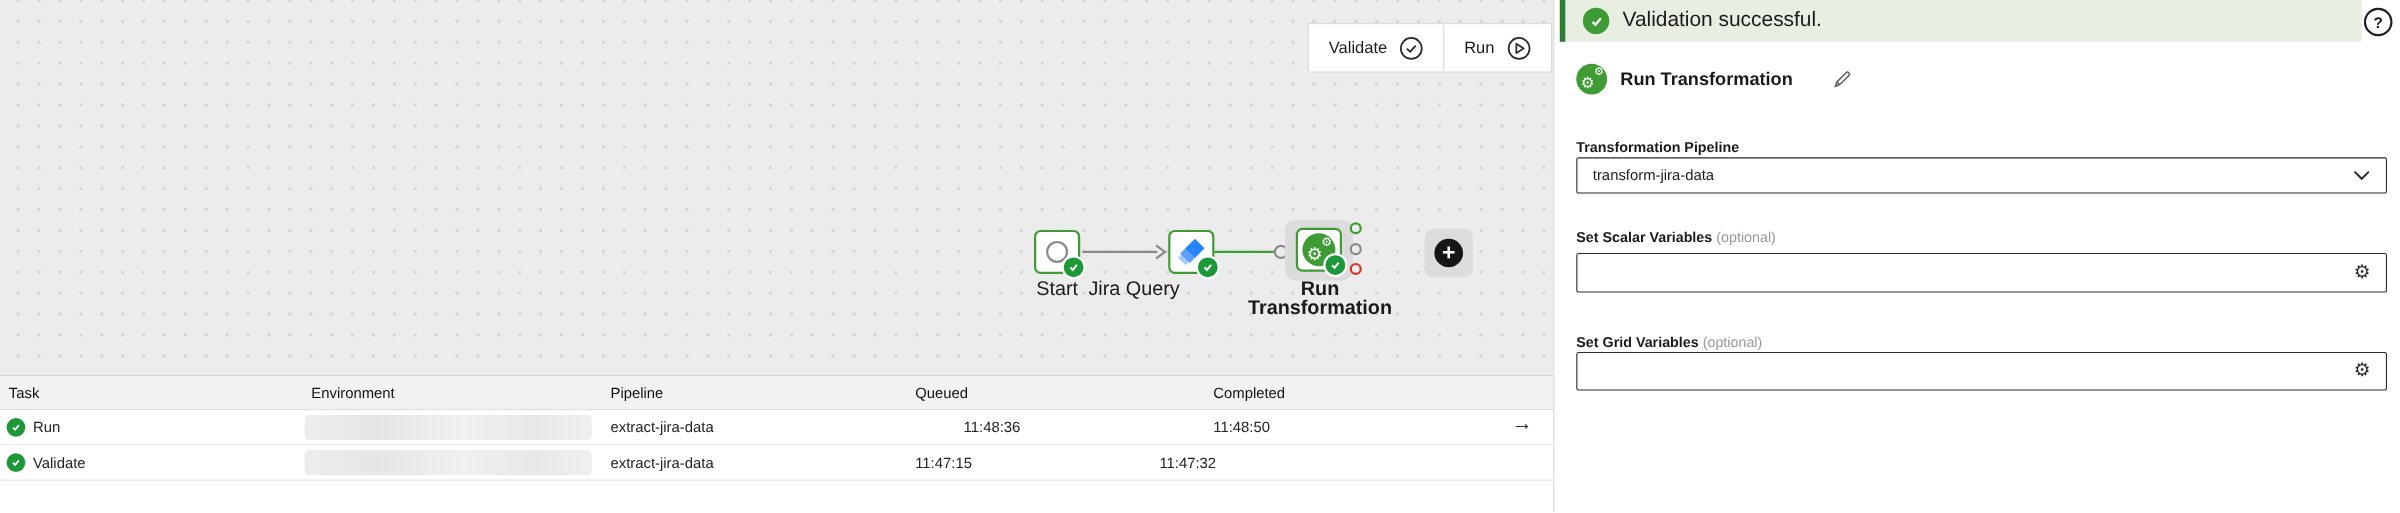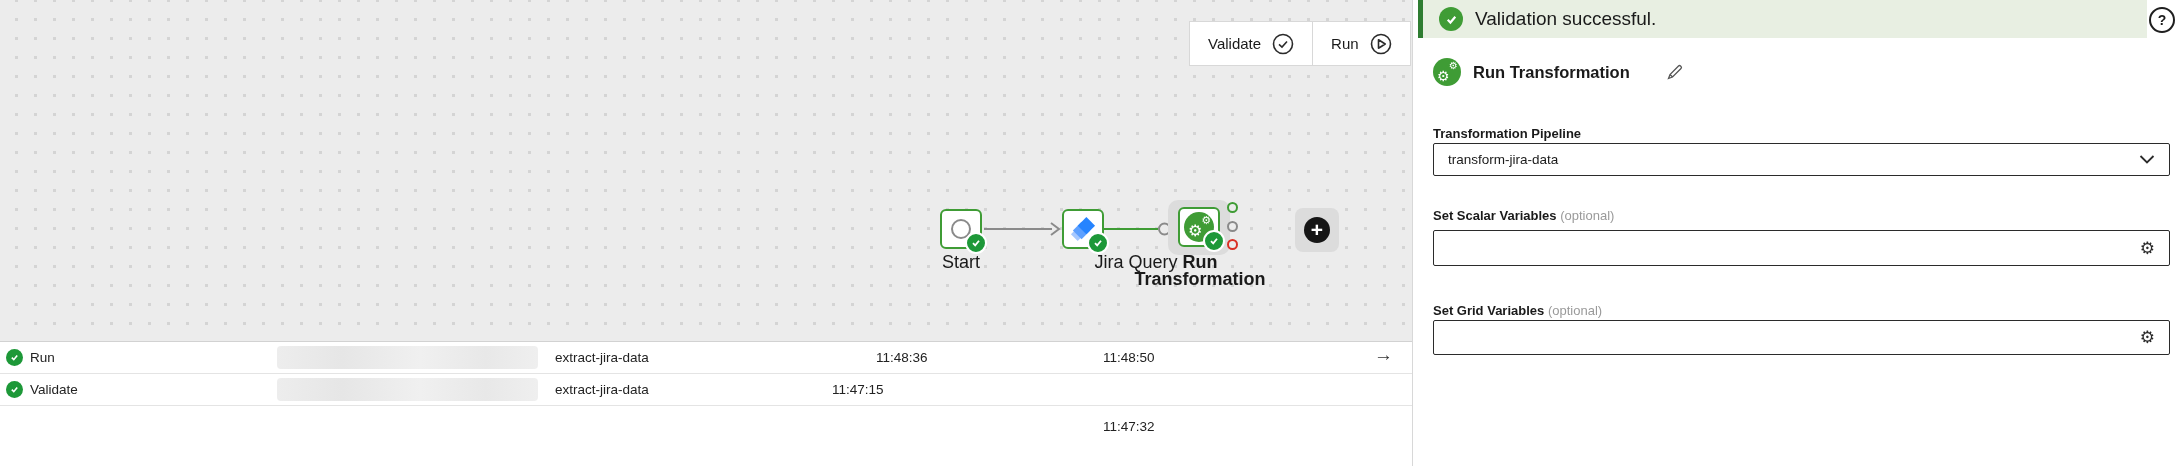--- a/index.html
+++ b/index.html
@@ -115,21 +115,21 @@
           <polygon points="12,6 21,15 12,24 3,15" fill="#5da0ff"></polygon>
           <polygon points="17,1 26,10 17,19 8,10" fill="#2684FF"></polygon>
         </svg>
       </span>
       <div class="badge">
         <svg width="10" height="10" viewBox="0 0 10 10">
             <polyline points="2,5.2 4.2,7.4 8,2.8" fill="none" stroke="#fff" stroke-width="1.8"></polyline>
           </svg>
       </div>
     </div>
-    <div class="node-label" style="left:1073px;top:254px;width:126px;">Jira Query</div>
+    <div class="node-label" style="left:968px;top:254px;width:126px;">Jira Query</div>
 
     <div class="halo"></div>
     <div class="node" style="left:1178px;top:207px;">
       <div class="green-circle">
         <span class="gear-glyph" style="font-size:11px;right:3px;top:3px;">⚙</span>
         <span class="gear-glyph" style="font-size:16px;left:4px;bottom:3px;">⚙</span>
       </div>
       <div class="badge">
         <svg width="10" height="10" viewBox="0 0 10 10">
             <polyline points="2,5.2 4.2,7.4 8,2.8" fill="none" stroke="#fff" stroke-width="1.8"></polyline>
@@ -143,20 +143,27 @@
     <div class="port" style="left:1227px;top:239px;border-color:#d93025;"></div>
 
     <div class="plus-wrap">
       <div class="plus-circle">+</div>
     </div>
   </div>
 
   <div id="runs">
     <div class="grip"></div>
 
+    <div class="thead">
+      <div class="th" style="left:8px;">Task</div>
+      <div class="th" style="left:283px;">Environment</div>
+      <div class="th" style="left:555px;">Pipeline</div>
+      <div class="th" style="left:832px;">Queued</div>
+      <div class="th" style="left:1103px;">Completed</div>
+    </div>
 
     <div class="trow">
       <div class="status-dot">
         <svg width="9" height="9" viewBox="0 0 10 10">
             <polyline points="2,5.2 4.2,7.4 8,2.8" fill="none" stroke="#fff" stroke-width="1.8"></polyline>
           </svg>
       </div>
       <div class="cell" style="left:30px;">Run</div>
       <div class="env-pill"></div>
       <div class="cell" style="left:555px;">extract-jira-data</div>
@@ -168,21 +175,21 @@
     <div class="trow">
       <div class="status-dot">
         <svg width="9" height="9" viewBox="0 0 10 10">
             <polyline points="2,5.2 4.2,7.4 8,2.8" fill="none" stroke="#fff" stroke-width="1.8"></polyline>
           </svg>
       </div>
       <div class="cell" style="left:30px;">Validate</div>
       <div class="env-pill"></div>
       <div class="cell" style="left:555px;">extract-jira-data</div>
       <div class="cell" style="left:832px;">11:47:15</div>
-      <div class="cell" style="left:1103px;margin-top:37px;">11:47:32</div>
+      <div class="cell" style="left:1054px;">11:47:32</div>
     </div>
   </div>
 
   <div id="panel">
 
     <div class="banner">
       <div class="banner-check">
         <svg width="13" height="13" viewBox="0 0 12 12">
             <polyline points="2.5,6.3 5,8.8 9.5,3.4" fill="none" stroke="#fff" stroke-width="2"></polyline>
           </svg>

